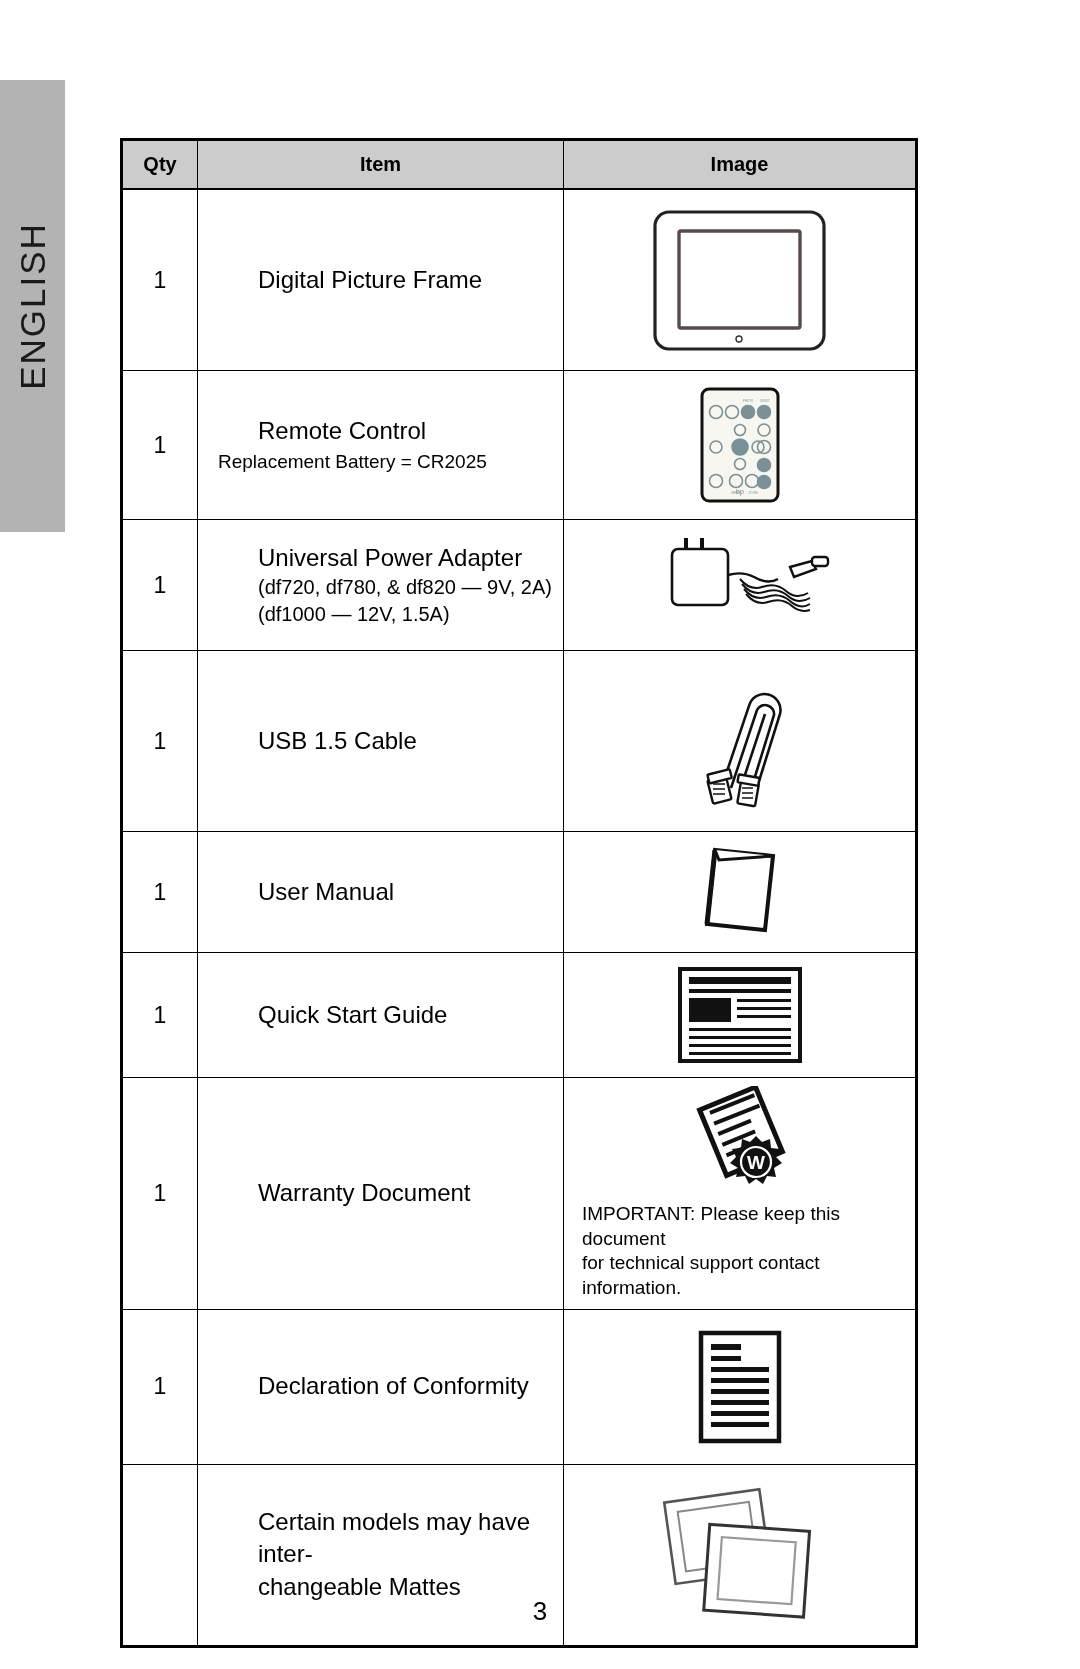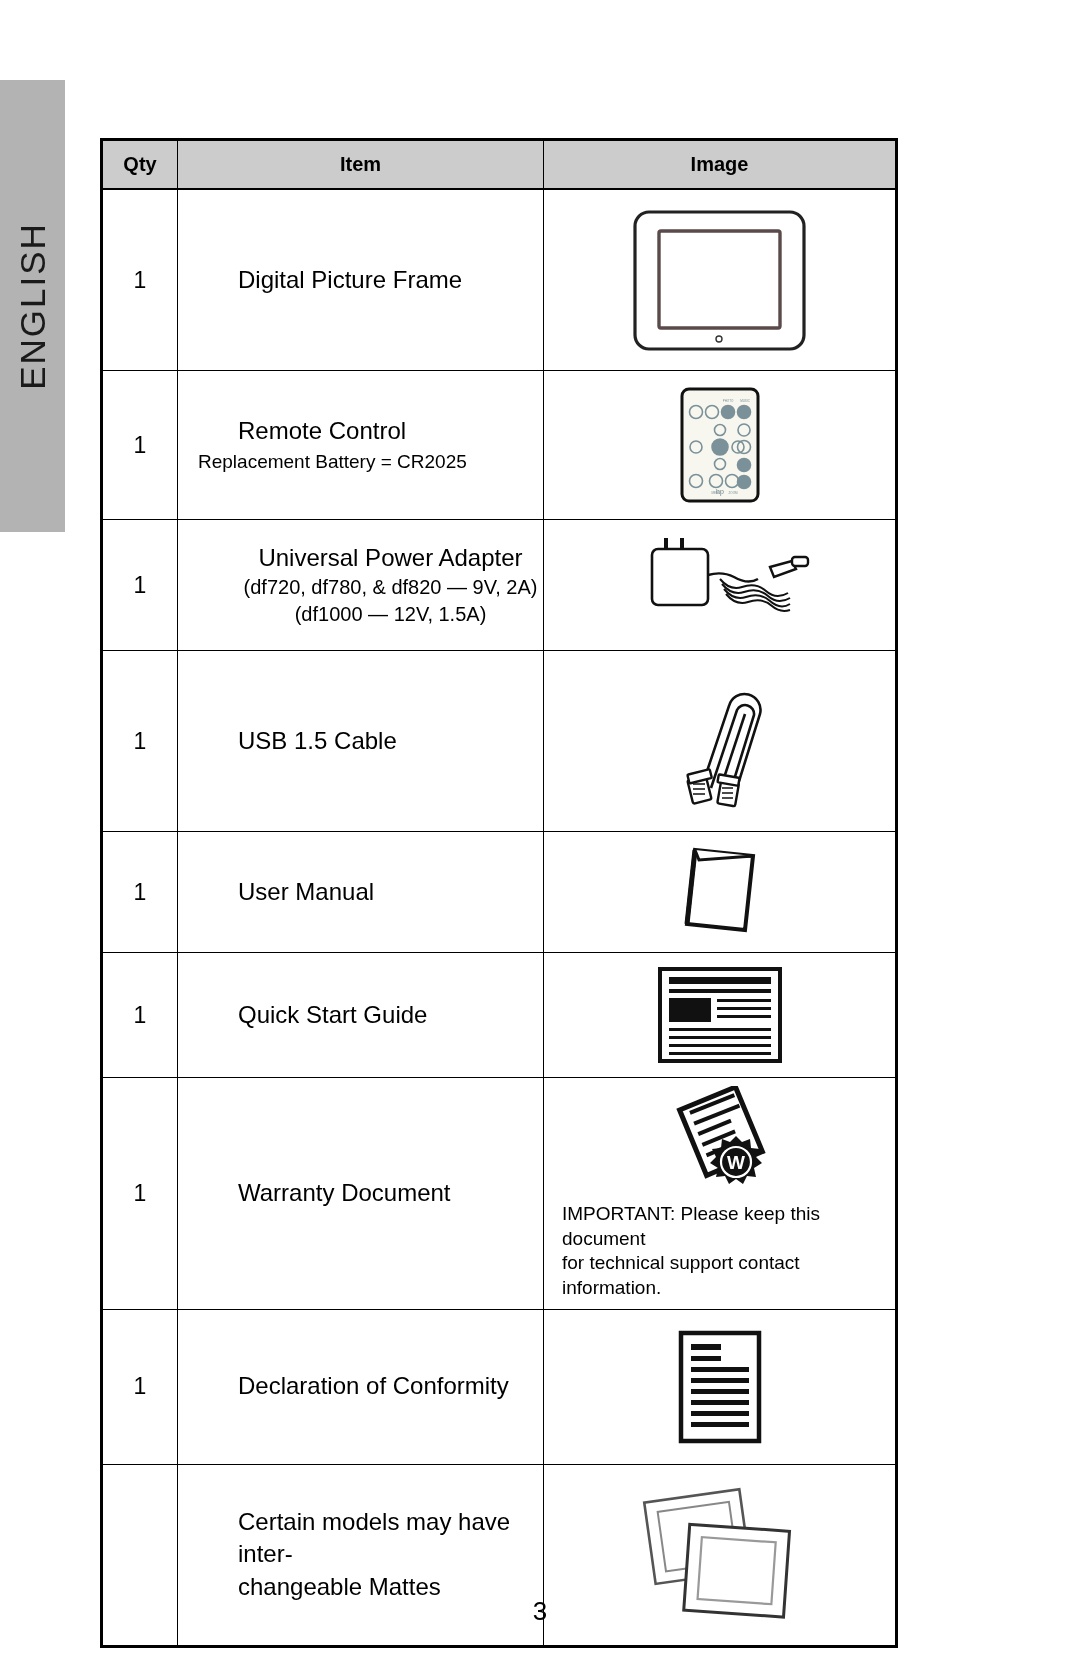--- a/index.html
+++ b/index.html
@@ -52,21 +52,21 @@
     top: 58px;
     font-size: 41px;
     font-weight: 400;
     letter-spacing: 0.3px;
     color: #000;
   }
 
   
   .box-table {
     position: absolute;
-    left: 100px;
+    left: 120px;
     top: 138px;
     width: 795px;
     border-collapse: collapse;
     table-layout: fixed;
   }
   .box-table, .box-table td, .box-table th {
     border: 1.5px solid #000;
   }
   .box-table {
     border: 3px solid #000;
@@ -128,21 +128,21 @@
     text-align: center;
     font-size: 26px;
   }
 
   
   .art { display: block; margin: 0 auto; }
 
   
   tr.r-frame td    { height: 168px; }
   tr.r-remote td   { height: 136px; }
-  tr.r-adapter td  { height: 118px; text-align: center; }
+  tr.r-adapter td  { height: 118px; }
   tr.r-usb td      { height: 168px; }
   tr.r-manual td   { height: 108px; }
   tr.r-quick td    { height: 112px; }
   tr.r-warranty td { height: 190px; }
   tr.r-doc td      { height: 142px; }
   tr.r-mattes td   { height: 168px; }
 
   td.image-cell.warranty-cell {
     vertical-align: top;
     padding-top: 8px;

